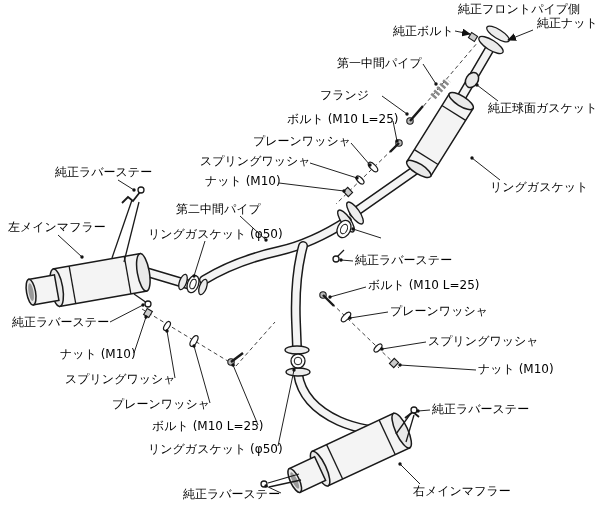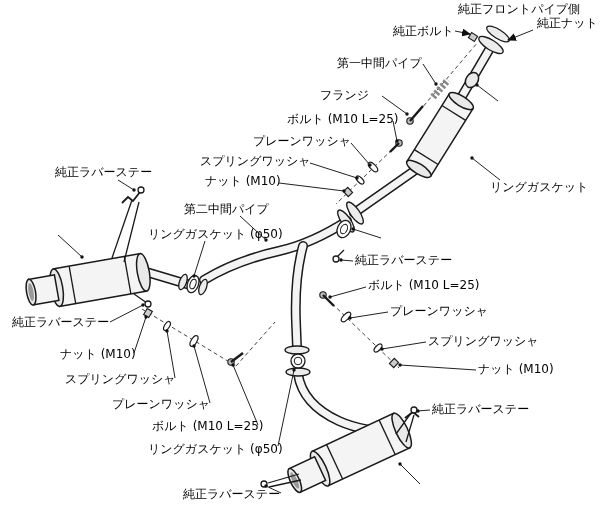--- a/index.html
+++ b/index.html
@@ -260,35 +260,38 @@
       <line class="ld" x1="281" y1="493" x2="266" y2="486"></line>
         <circle class="dot" cx="266" cy="486" r="1.7"></circle>
     </g>
   </svg>
 
   <div class="lbl" style="left:458px;top:3px">純正フロントパイプ側</div>
   <div class="lbl" style="left:537px;top:17px">純正ナット</div>
   <div class="lbl" style="left:393px;top:25px">純正ボルト</div>
   <div class="lbl" style="left:337px;top:57px">第一中間パイプ</div>
   <div class="lbl" style="left:320px;top:89px">フランジ</div>
+  <div class="lbl" style="left:488px;top:102px">純正球面ガスケット</div>
   <div class="lbl" style="left:287px;top:113px">ボルト (M10 L=25)</div>
   <div class="lbl" style="left:253px;top:135px">プレーンワッシャ</div>
   <div class="lbl" style="left:200px;top:155px">スプリングワッシャ</div>
   <div class="lbl" style="left:205px;top:175px">ナット (M10)</div>
   <div class="lbl" style="left:55px;top:166px">純正ラバーステー</div>
-  <div class="lbl" style="left:184px;top:203px">第二中間パイプ</div>
+  <div class="lbl" style="left:176px;top:203px">第二中間パイプ</div>
+  <div class="lbl" style="left:8px;top:221px">左メインマフラー</div>
   <div class="lbl" style="left:148px;top:228px">リングガスケット (φ50)</div>
   <div class="lbl" style="left:490px;top:181px">リングガスケット</div>
   <div class="lbl" style="left:355px;top:254px">純正ラバーステー</div>
   <div class="lbl" style="left:368px;top:279px">ボルト (M10 L=25)</div>
   <div class="lbl" style="left:390px;top:305px">プレーンワッシャ</div>
   <div class="lbl" style="left:428px;top:335px">スプリングワッシャ</div>
   <div class="lbl" style="left:478px;top:363px">ナット (M10)</div>
   <div class="lbl" style="left:12px;top:316px">純正ラバーステー</div>
   <div class="lbl" style="left:60px;top:348px">ナット (M10)</div>
   <div class="lbl" style="left:65px;top:373px">スプリングワッシャ</div>
   <div class="lbl" style="left:112px;top:398px">プレーンワッシャ</div>
   <div class="lbl" style="left:152px;top:420px">ボルト (M10 L=25)</div>
   <div class="lbl" style="left:148px;top:443px">リングガスケット (φ50)</div>
   <div class="lbl" style="left:432px;top:403px">純正ラバーステー</div>
+  <div class="lbl" style="left:413px;top:485px">右メインマフラー</div>
   <div class="lbl" style="left:183px;top:488px">純正ラバーステー</div>
 
 </div>
 
 </body></html>

